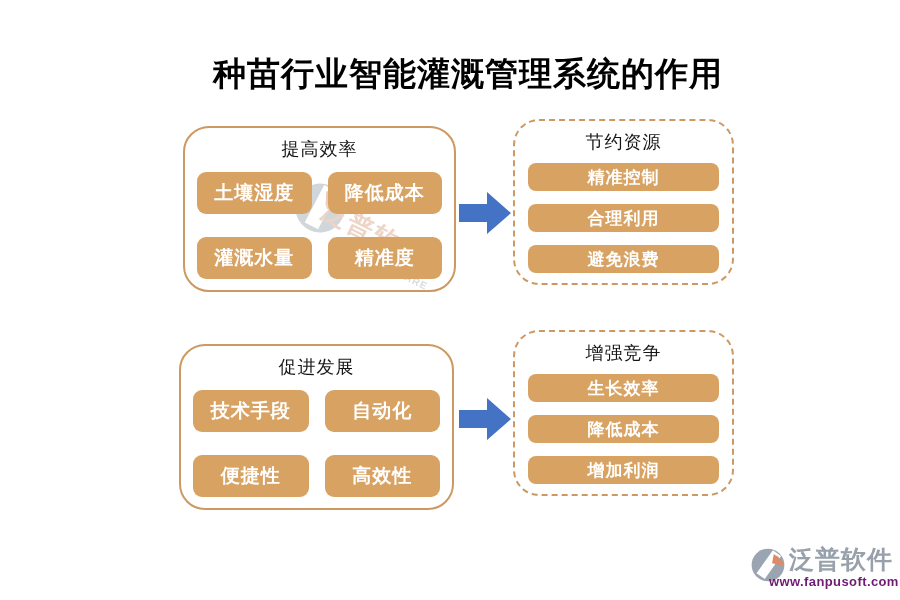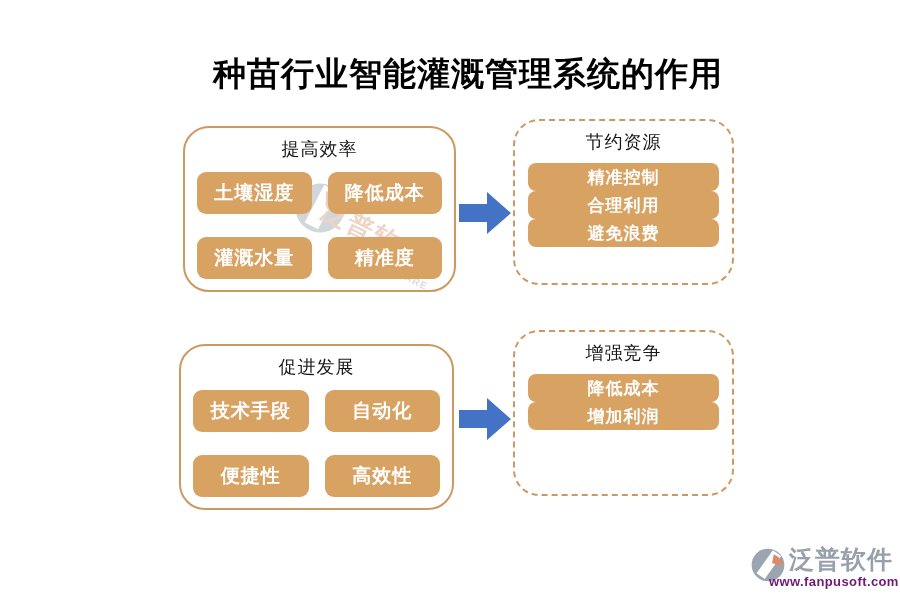--- a/index.html
+++ b/index.html
@@ -24,21 +24,21 @@
   }
   .grid2 {
     display:grid; grid-template-columns:1fr 1fr;
     gap:23px 16px; padding:11px 12px 0;
   }
   .chip {
     height:42px; border-radius:9px; background:#D8A263; color:#fff;
     font-weight:700; font-size:19px; letter-spacing:1px;
     display:flex; align-items:center; justify-content:center;
   }
-  .stack { display:flex; flex-direction:column; padding:9px 13px 0; }
+  .stack { display:flex; flex-direction:column; gap:13px; padding:9px 13px 0; }
   .bar {
     height:28px; border-radius:8px; background:#D8A263; color:#fff;
     font-weight:700; font-size:17px; letter-spacing:1px;
     display:flex; align-items:center; justify-content:center;
   }
   #p-tl { left:183px; top:126px; width:273px; height:166px; }
   #p-tr { left:513px; top:119px; width:221px; height:166px; }
   #p-bl { left:179px; top:344px; width:275px; height:166px; }
   #p-br { left:513px; top:330px; width:221px; height:166px; }
   .arrow { position:absolute; width:52px; height:46px; }
@@ -110,20 +110,21 @@
       <div class="chip">技术手段</div>
       <div class="chip">自动化</div>
       <div class="chip">便捷性</div>
       <div class="chip">高效性</div>
     </div>
   </div>
 
   <div class="panel dashed" id="p-br">
     <div class="panel-title">增强竞争</div>
     <div class="stack">
+      <div class="bar">生长效率</div>
       <div class="bar">降低成本</div>
       <div class="bar">增加利润</div>
     </div>
   </div>
 
   <svg class="arrow" id="arrow-top" viewBox="0 0 52 46">
     <path d="M0 14 H28 V2 L52 23 L28 44 V32 H0 Z" fill="#4472C4"></path>
   </svg>
   <svg class="arrow" id="arrow-bottom" viewBox="0 0 52 46">
     <path d="M0 14 H28 V2 L52 23 L28 44 V32 H0 Z" fill="#4472C4"></path>

